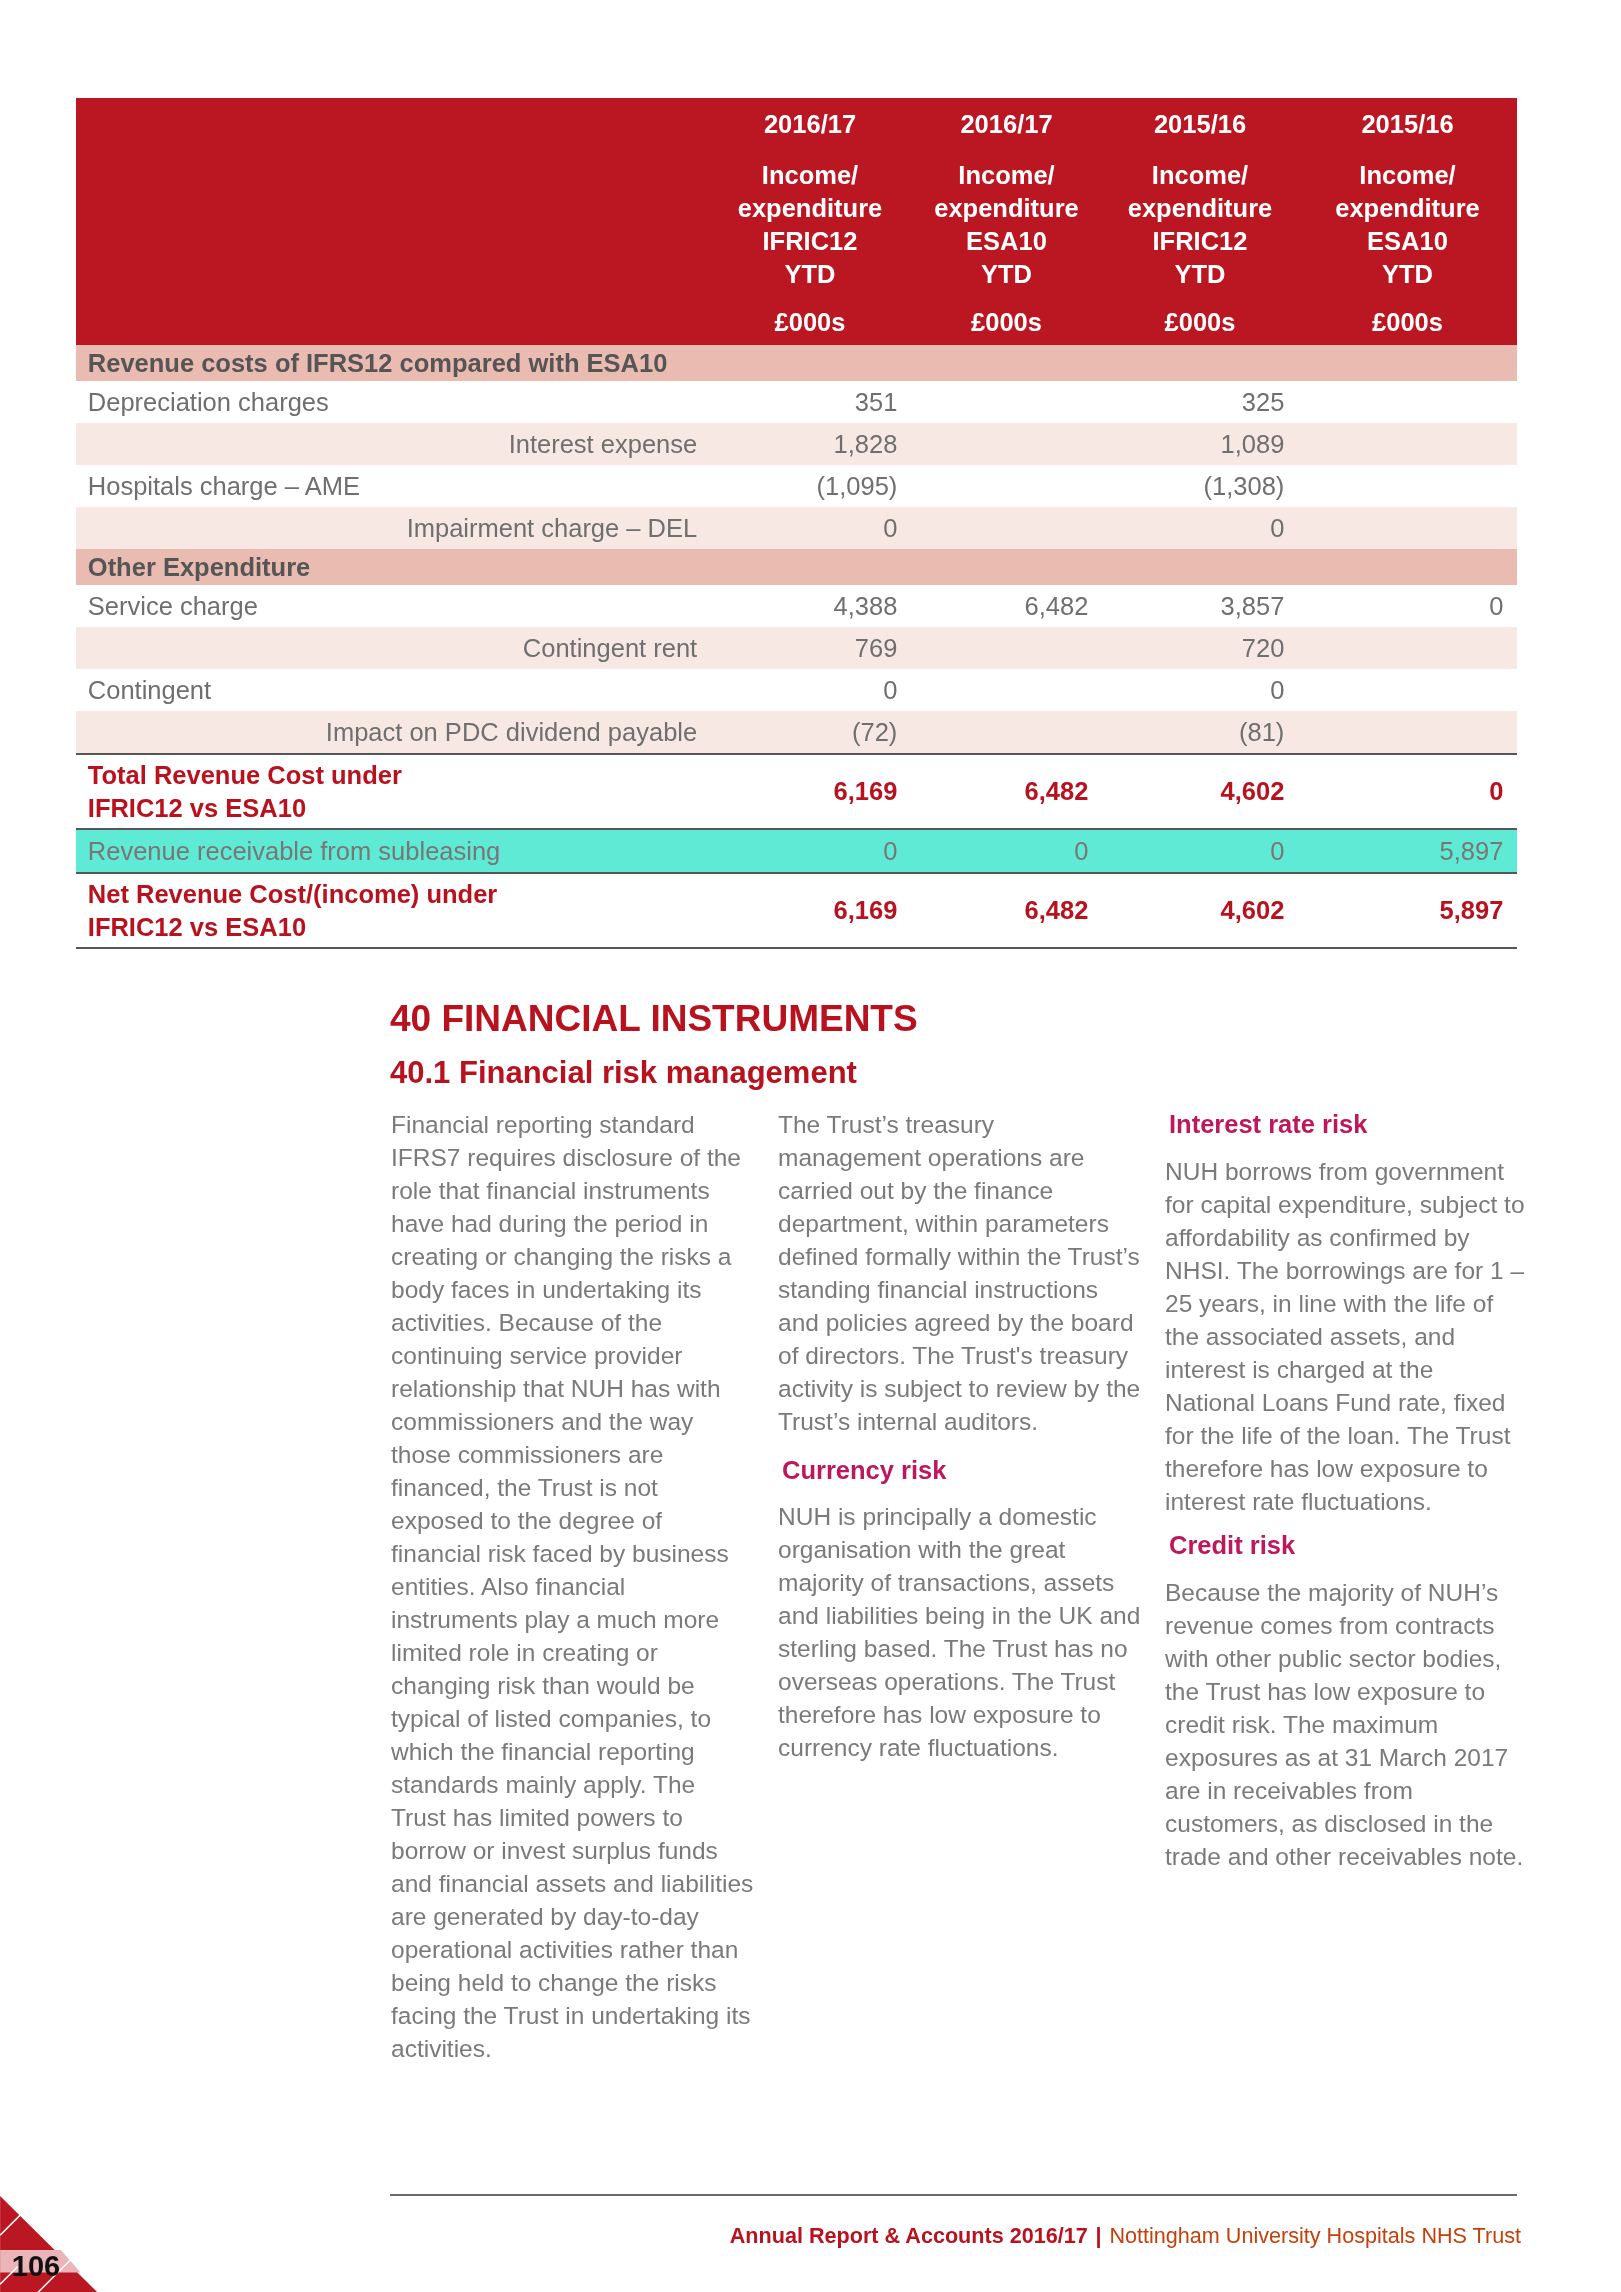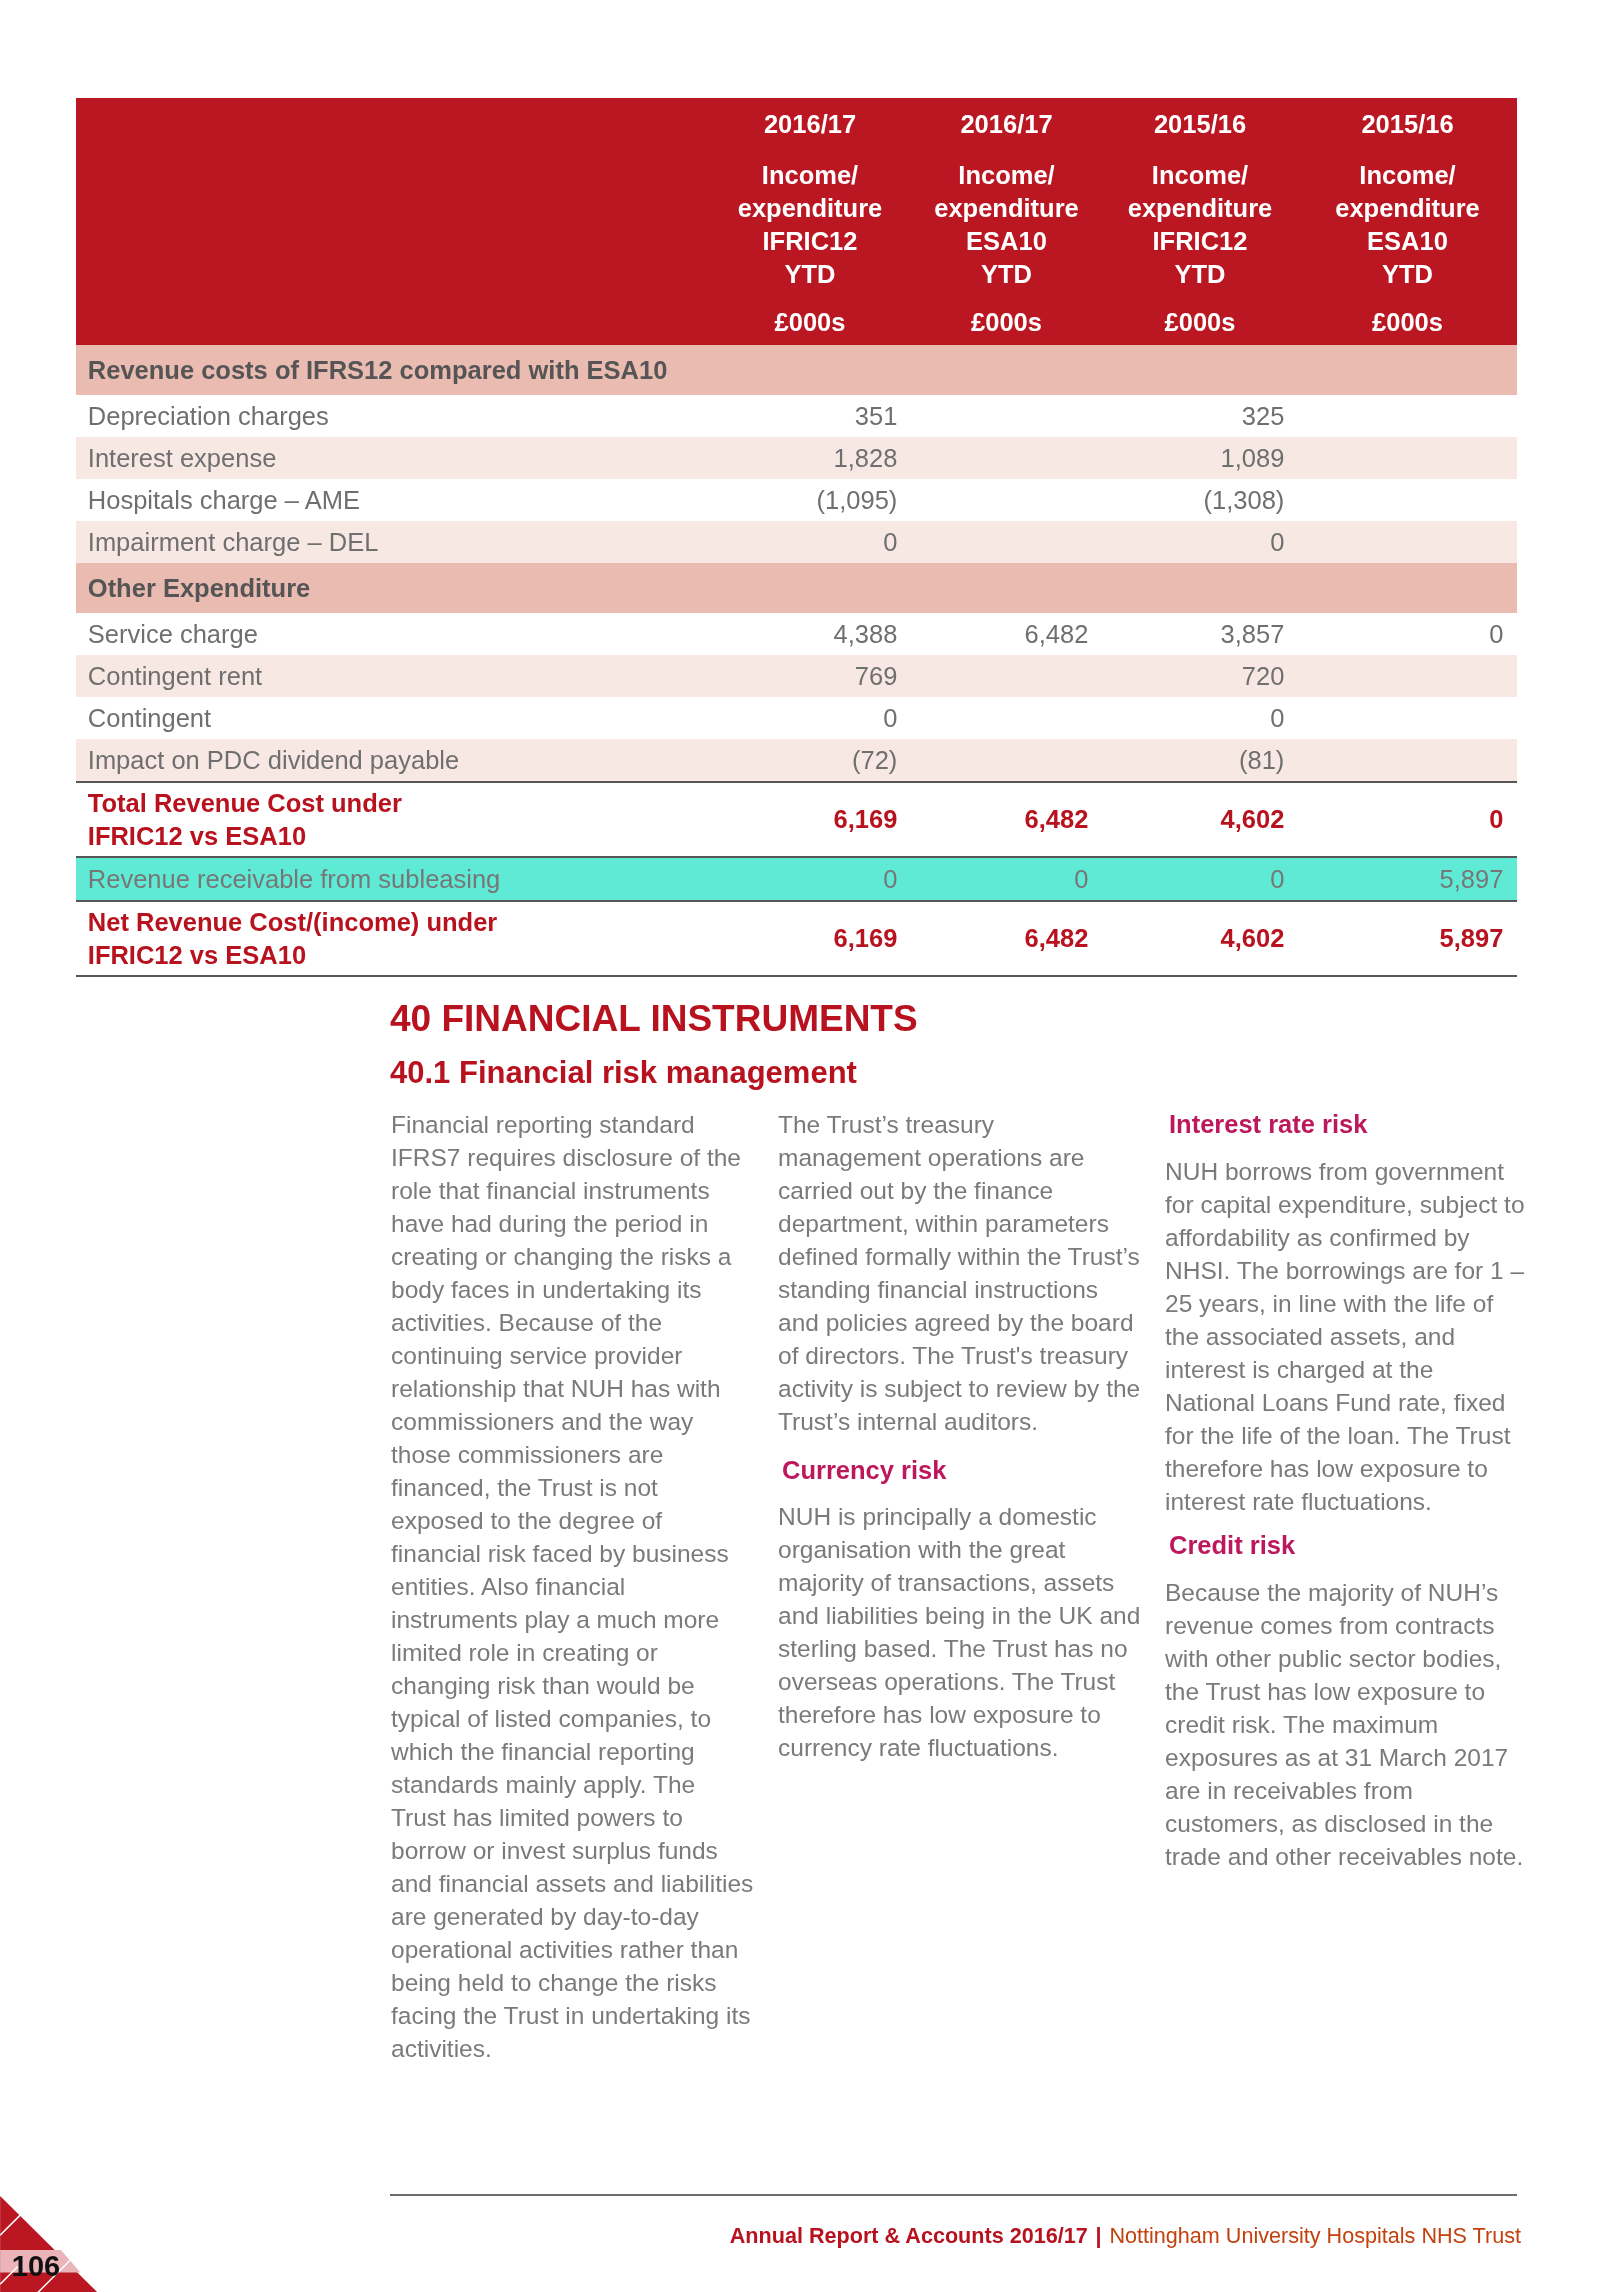--- a/index.html
+++ b/index.html
@@ -13,25 +13,25 @@
     .fin-table col.c-num2 { width: 191px; }
     .fin-table col.c-num3 { width: 196px; }
     .fin-table col.c-num4 { width: 219px; }
 
     .head-row th { background: #ba1722; color: #ffffff; font-weight: bold; text-align: center;
                    font-size: 25.5px; line-height: 33px; vertical-align: top; padding: 0; }
     .head-row th .yr { display: block; padding-top: 9.8px; height: 41px; }
     .head-row th .desc { display: block; padding-top: 9.8px; line-height: 33px; }
     .head-row th .unit { display: block; padding-top: 15.7px; padding-bottom: 5.9px; height: 33px; }
 
-    .sec-row td { background: #eabbb1; height: 50px; padding: 0 1px; font-size: 25.5px; font-weight: bold; color: #555555; }
+    .sec-row td { background: #eabbb1; height: 36px; padding: 0 1px; font-size: 25.5px; font-weight: bold; color: #555555; }
     .sec-row td.lbl { padding-left: 11.8px; }
 
     .row td { height: 42px; padding: 0 11.8px; font-size: 25.5px; color: #6f6f6f; }
-    .row.alt td { background: #f8e8e4; }
+    .row.alt td { background: #f8e8e4; text-align: right; }
     .row td.num { text-align: right; padding-right: 13.7px; }
 
     .total-row td { height: 73px; padding: 0 11.8px; font-size: 25.5px; font-weight: bold; color: #b8121f; line-height: 33px;
                     border-top: 2.9px solid #565656; }
     .total-row td.num { text-align: right; padding-right: 13.7px; }
     .rec-row td { height: 42px; padding: 0 11.8px; font-size: 25.5px; color: #777777; background: #5eead4;
                   border-top: 2.9px solid #565656; }
     .rec-row td.num { text-align: right; padding-right: 13.7px; }
     .net-row td { border-bottom: 2.9px solid #565656; }
 

